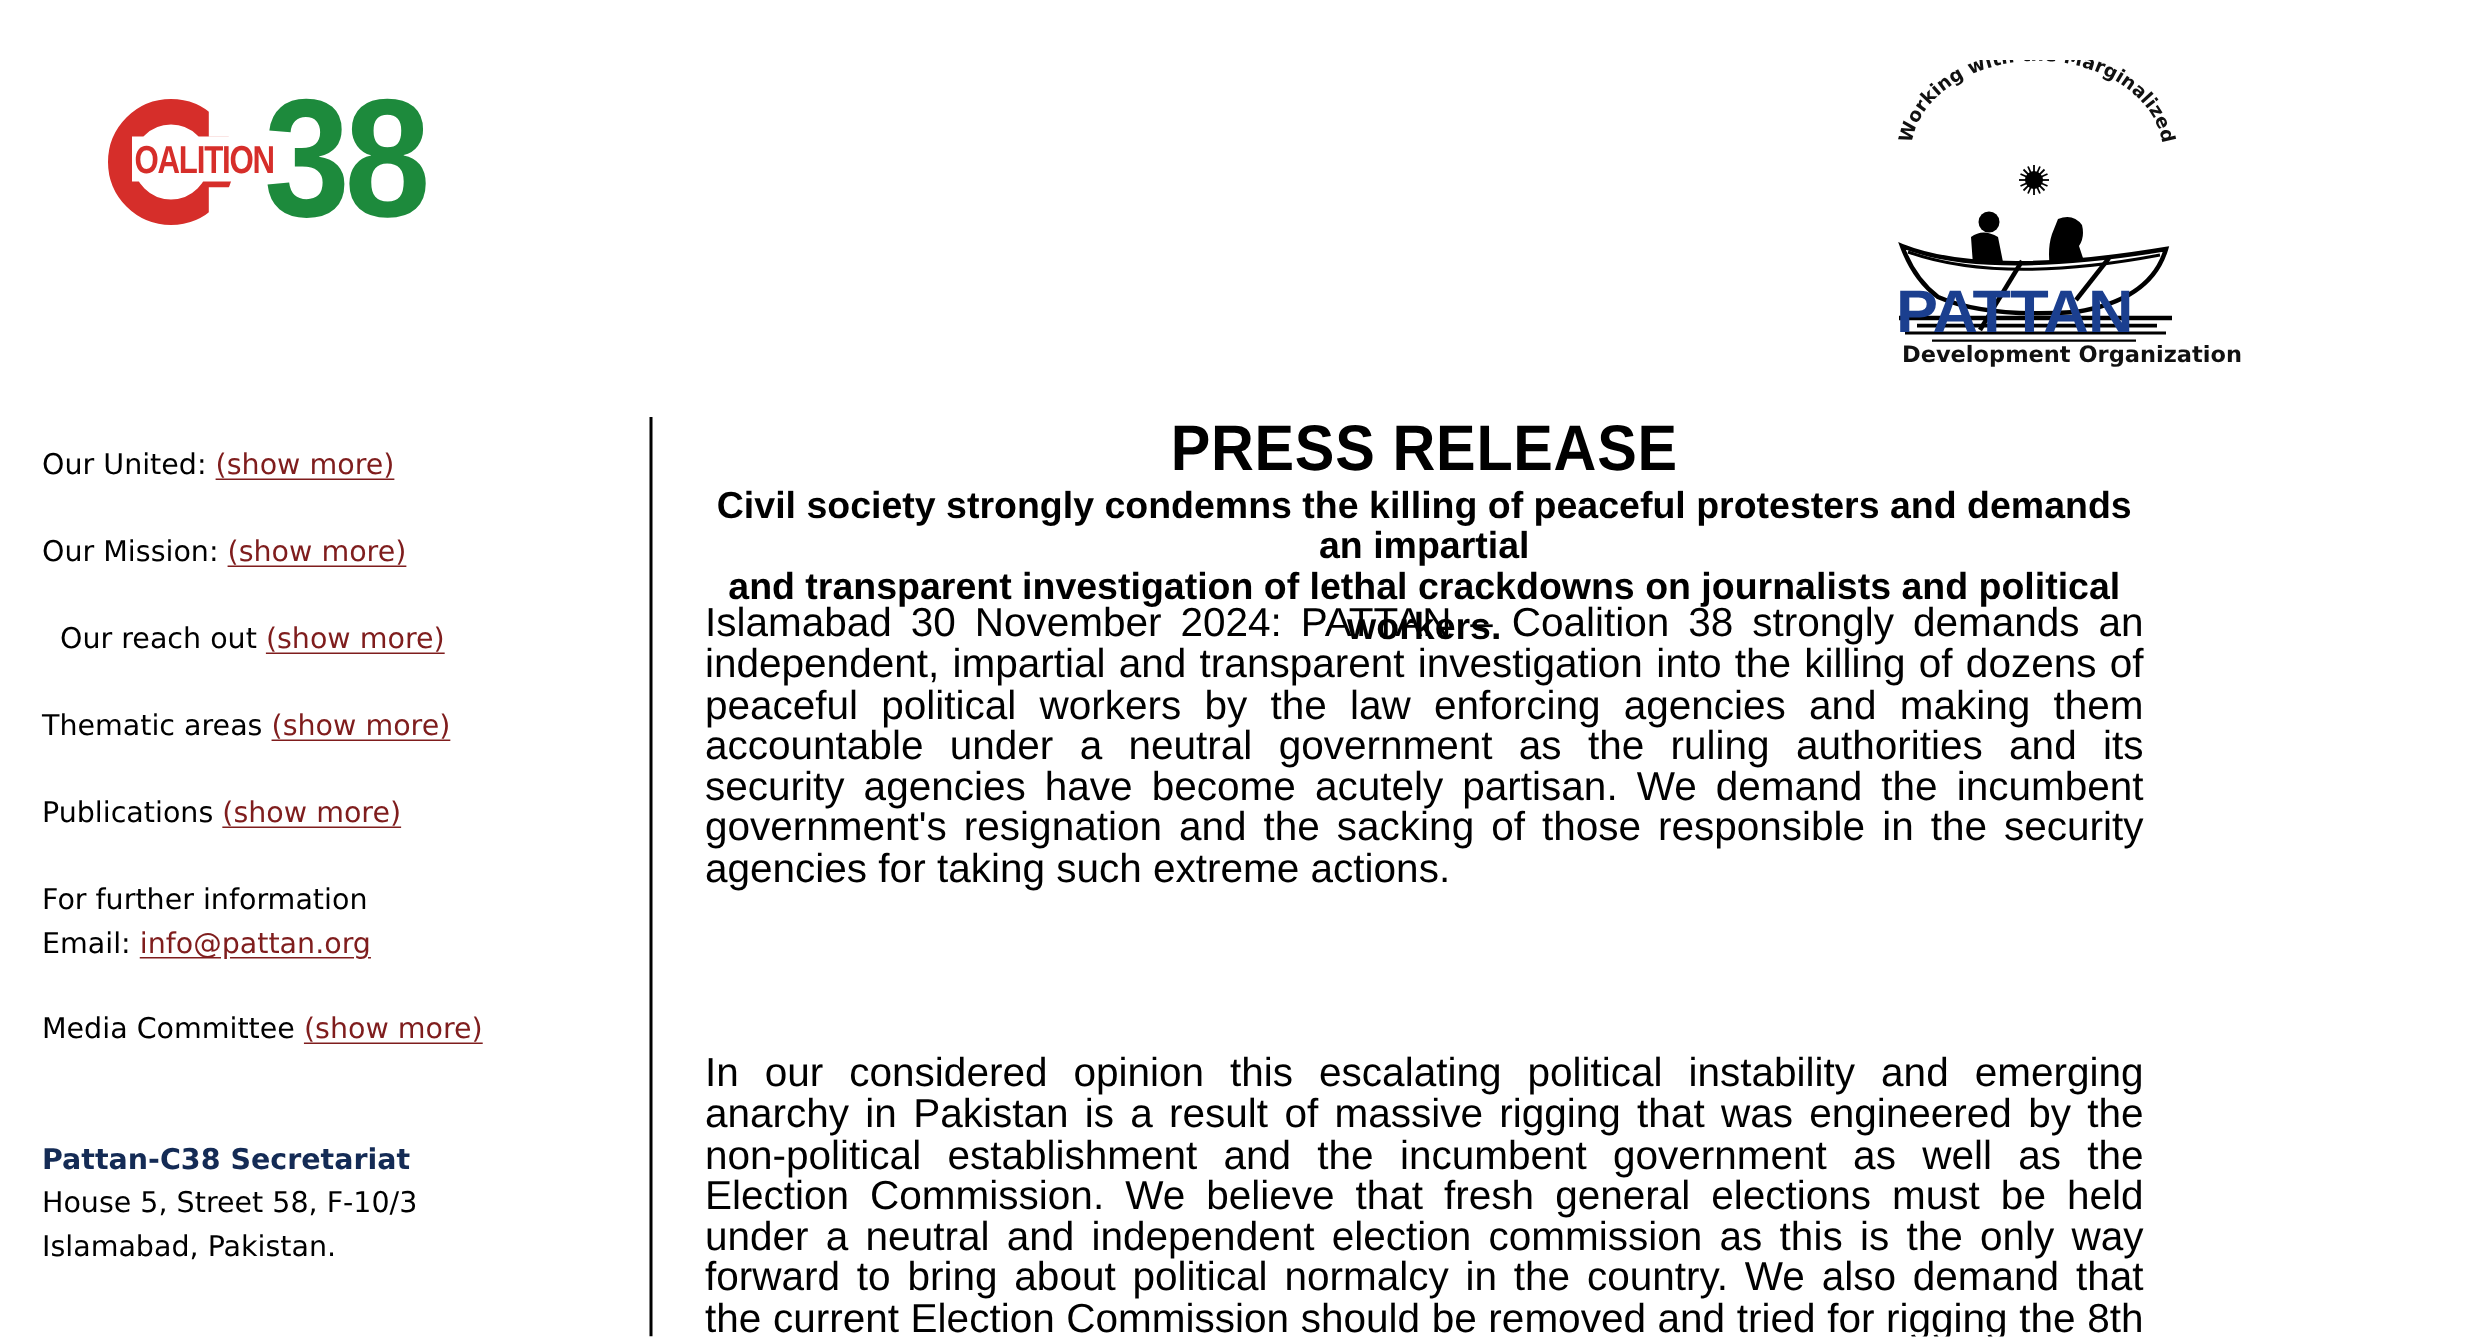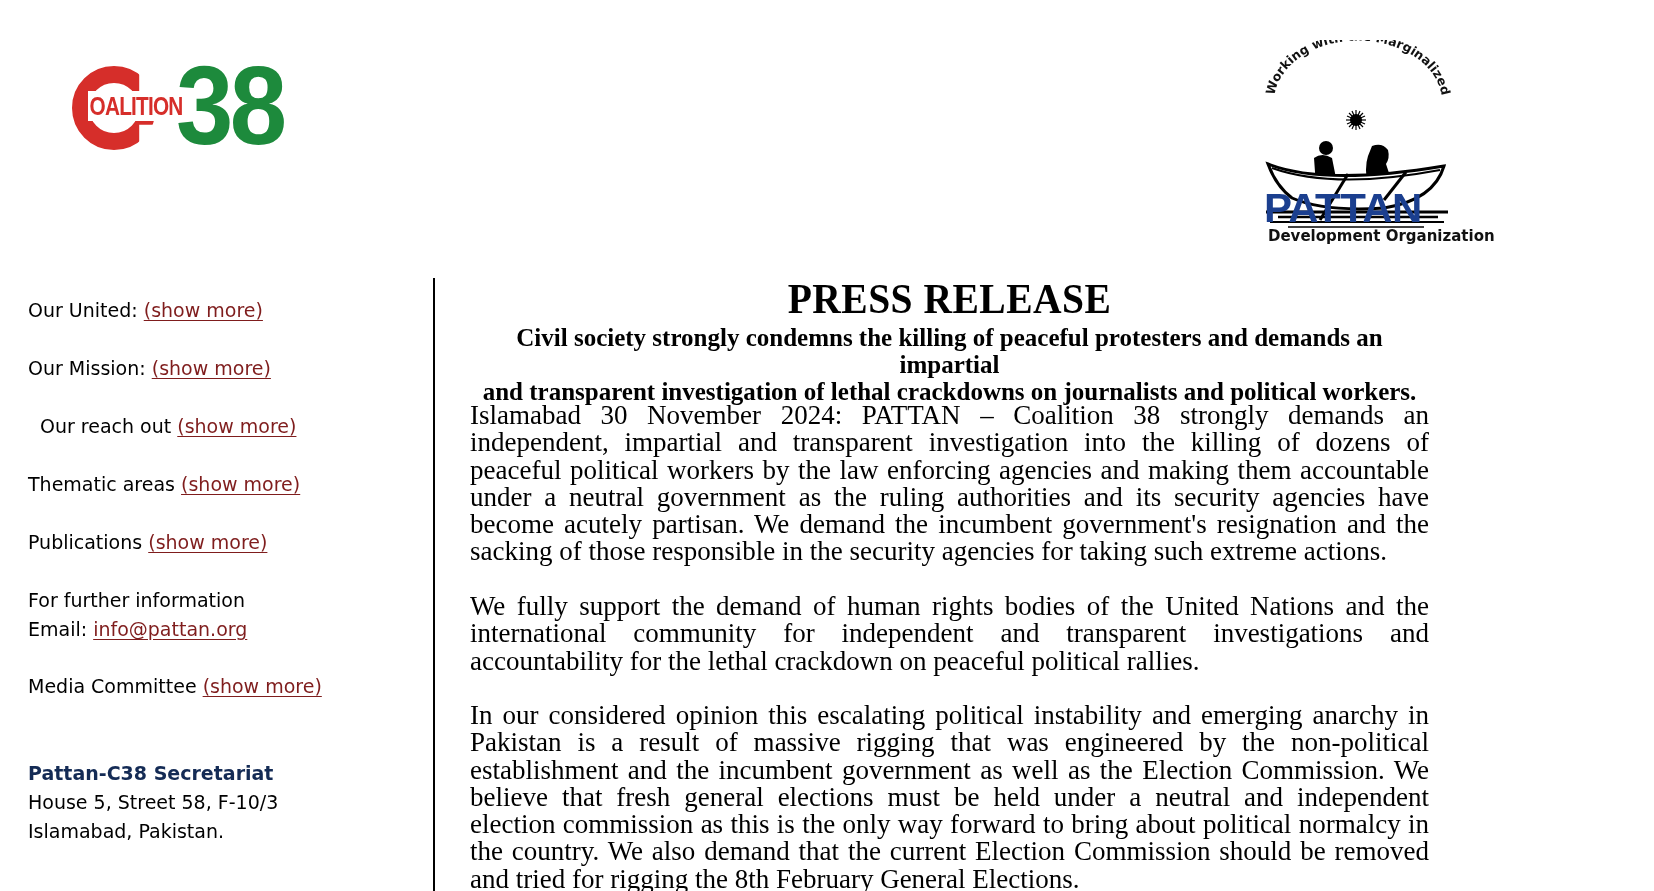--- a/index.html
+++ b/index.html
@@ -155,21 +155,21 @@
     height: 613px;
     background: #000;
   }
 
   
   .main {
     position: absolute;
     left: 470px;
     top: 272px;
     width: 959px;
-    font-family: Liberation Serif, serif;
+    font-family: Liberation Sans, sans-serif;
   }
   .title {
     text-align: center;
     font-weight: bold;
     font-size: 43px;
     line-height: 50px;
     margin: 0;
     padding-top: 2px;
     letter-spacing: 0.5px;
     transform: scaleX(0.92);
@@ -286,15 +286,14 @@
 </div>
 
 <div class="divider"></div>
 
 <div class="main">
   <h1 class="title">PRESS RELEASE</h1>
   <p class="subtitle">Civil society strongly condemns the killing of peaceful protesters and demands an impartial</p>
   <p class="subtitle">and transparent investigation of lethal crackdowns on journalists and political workers.</p>
 
   <p class="para" style="top:130px;">Islamabad 30 November 2024: PATTAN – Coalition 38 strongly demands an independent, impartial and transparent investigation into the killing of dozens of peaceful political workers by the law enforcing agencies and making them accountable under a neutral government as the ruling authorities and its security agencies have become acutely partisan. We demand the incumbent government's resignation and the sacking of those responsible in the security agencies for taking such extreme actions.</p>
-  <p class="para" style="top:321px;">We fully support the demand of human rights bodies of the United Nations and the international community for independent and transparent investigations and accountability for the lethal crackdown on peaceful political rallies.</p>
   <p class="para" style="top:430px;">In our considered opinion this escalating political instability and emerging anarchy in Pakistan is a result of massive rigging that was engineered by the non-political establishment and the incumbent government as well as the Election Commission. We believe that fresh general elections must be held under a neutral and independent election commission as this is the only way forward to bring about political normalcy in the country. We also demand that the current Election Commission should be removed and tried for rigging the 8th February General Elections.</p>
 </div>
 
 </body></html>

